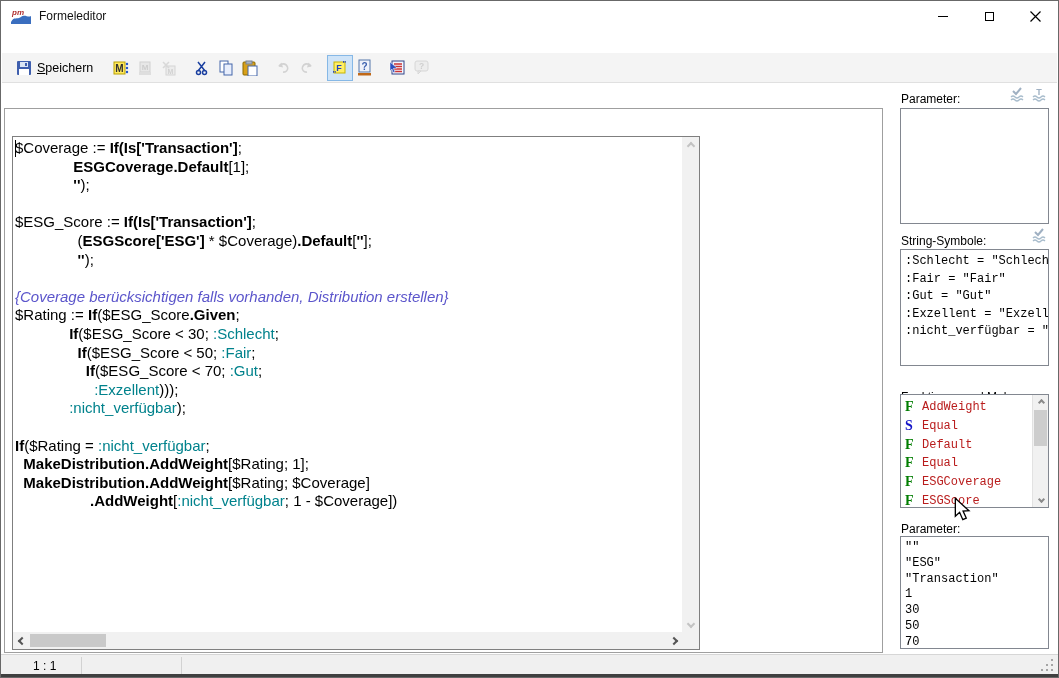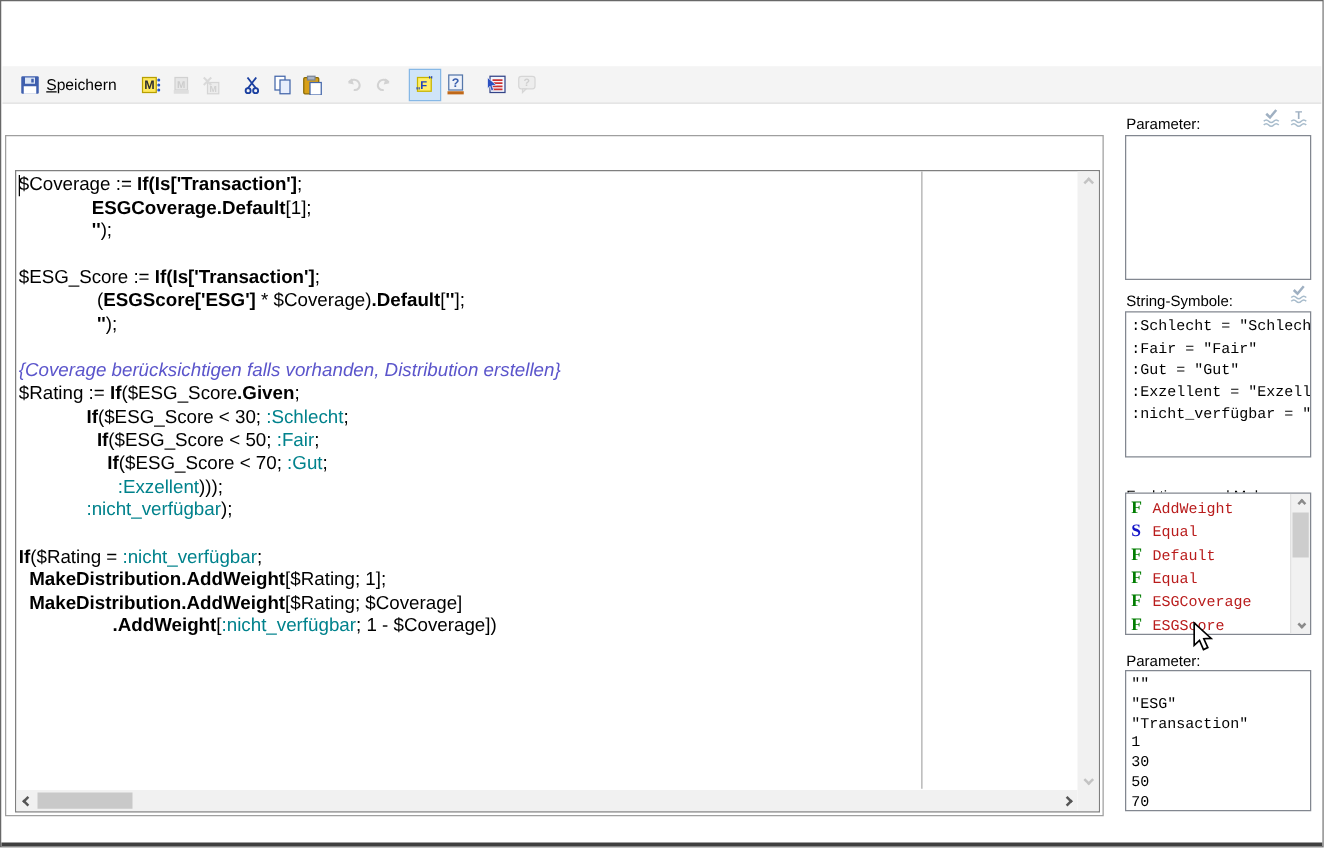--- a/index.html
+++ b/index.html
@@ -32,21 +32,21 @@
   .tb-gap{width:9px;}
 
   
   .tabstrip{position:absolute;left:6px;top:85px;height:23px;display:flex;align-items:flex-end;font-size:12px;}
   .tab{padding:3px 9px;border:1px solid #9a9a9a;border-bottom:none;background:#f0f0f0;height:20px;}
   .tab.active{background:#fff;height:23px;padding-top:5px;position:relative;z-index:3;}
   .tabpage{position:absolute;left:3px;top:107px;width:879px;height:545px;border:1px solid #9f9f9f;background:#fff;}
   .result-type{position:absolute;left:7px;top:7px;font-size:12px;color:#000;}
 
   
-  .editor{position:absolute;left:7px;top:27px;width:868px;height:514px;border:1px solid #7f7f7f;background:#fff;overflow:hidden;}
+  .editor{position:absolute;left:7px;top:27px;width:688px;height:514px;border:1px solid #7f7f7f;background:#fff;overflow:hidden;}
   .code{position:absolute;left:2px;top:2px;right:18px;bottom:19px;overflow:hidden;margin:0;}
   .code-line{font-family:"Liberation Mono","DejaVu Sans Mono",monospace;font-size:15px;line-height:18.6px;height:18.6px;white-space:pre;}
   .seg-p{color:#000;}
   .seg-b{color:#000;font-weight:bold;}
   .seg-t{font-weight:normal;}
   .seg-c{font-style:italic;}
   .caret{position:absolute;left:2px;top:3px;width:1px;height:17px;background:#000;}
   .margin-line{position:absolute;left:724px;top:0;bottom:18px;width:1px;background:#ababab;}
   .vscroll{position:absolute;right:0;top:0;bottom:17px;width:17px;background:#f1f1f1;}
   .hscroll{position:absolute;left:0;right:17px;bottom:0;height:17px;background:#f1f1f1;}
@@ -80,20 +80,40 @@
   .status-sep{position:absolute;top:2px;bottom:2px;width:1px;background:#d2d2d2;}
   .grip-dot{position:absolute;width:2px;height:2px;background:#a5a5a5;}
 
   .cursor-overlay{position:absolute;left:952px;top:496px;z-index:50;}
 </style>
 </head>
 <body>
 
 <div class="window">
 
+  <div class="titlebar">
+    <svg class="app-icon" viewBox="0 0 20 16">
+      <text x="1" y="7" font-size="8" font-style="italic" font-weight="bold" fill="#b03030">pm</text>
+      <path d="M0 14 C3 8 6 12 10 9 C14 6 17 10 20 8 L20 16 L0 16 Z" fill="#3a6ebf"></path>
+    </svg>
+    <span class="title-text">Formeleditor</span>
+    <div class="win-controls">
+      <button class="win-btn">
+          <span class="glyph-min"></span>
+        </button>
+      <button class="win-btn">
+          <span class="glyph-max"></span>
+        </button>
+      <button class="win-btn">
+        <svg width="11" height="11" viewBox="0 0 11 11">
+            <path d="M0.5 0.5 L10.5 10.5 M10.5 0.5 L0.5 10.5" stroke="#000" stroke-width="1.2" fill="none"></path>
+          </svg>
+      </button>
+    </div>
+  </div>
 
 
   <div class="toolbar">
     <button class="tb-btn save">
       <svg width="16" height="16" viewBox="0 0 16 16">
         <rect x="1" y="1" width="14" height="14" rx="1" fill="#3f5fae"></rect>
         <rect x="4" y="2" width="8" height="5" fill="#dce6f5"></rect>
         <rect x="9" y="3" width="2" height="3" fill="#3f5fae"></rect>
         <rect x="3" y="9" width="10" height="6" fill="#ffffff"></rect>
       </svg>
@@ -289,19 +309,30 @@
         <div class="list-row" style="height: 15.8px; line-height: 15.8px;">""</div>
         <div class="list-row" style="height: 15.8px; line-height: 15.8px;">"ESG"</div>
         <div class="list-row" style="height: 15.8px; line-height: 15.8px;">"Transaction"</div>
         <div class="list-row" style="height: 15.8px; line-height: 15.8px;">1</div>
         <div class="list-row" style="height: 15.8px; line-height: 15.8px;">30</div>
         <div class="list-row" style="height: 15.8px; line-height: 15.8px;">50</div>
         <div class="list-row" style="height: 15.8px; line-height: 15.8px;">70</div>
       </div>
   </div>
 
+  <div class="statusbar">
+    <span class="status-cell" style="left:32px;">1 : 1</span>
+    <span class="status-sep" style="left:80px;"></span>
+    <span class="status-sep" style="left:180px;"></span>
+    <span class="grip-dot" style="right:5px;bottom:5px;"></span>
+    <span class="grip-dot" style="right:10px;bottom:5px;"></span>
+    <span class="grip-dot" style="right:15px;bottom:5px;"></span>
+    <span class="grip-dot" style="right:5px;bottom:10px;"></span>
+    <span class="grip-dot" style="right:10px;bottom:10px;"></span>
+    <span class="grip-dot" style="right:5px;bottom:15px;"></span>
+  </div>
 
   <svg class="cursor-overlay" width="18" height="24" viewBox="0 0 12 18">
     <path d="M1 1 L1 14.5 L4.2 11.5 L6.6 17 L9.2 15.8 L6.8 10.5 L11.2 10.3 Z" fill="#fff" stroke="#000" stroke-width="1"></path>
   </svg>
 
   <div class="bottom-edge"></div>
 </div>
 
 </body></html>

